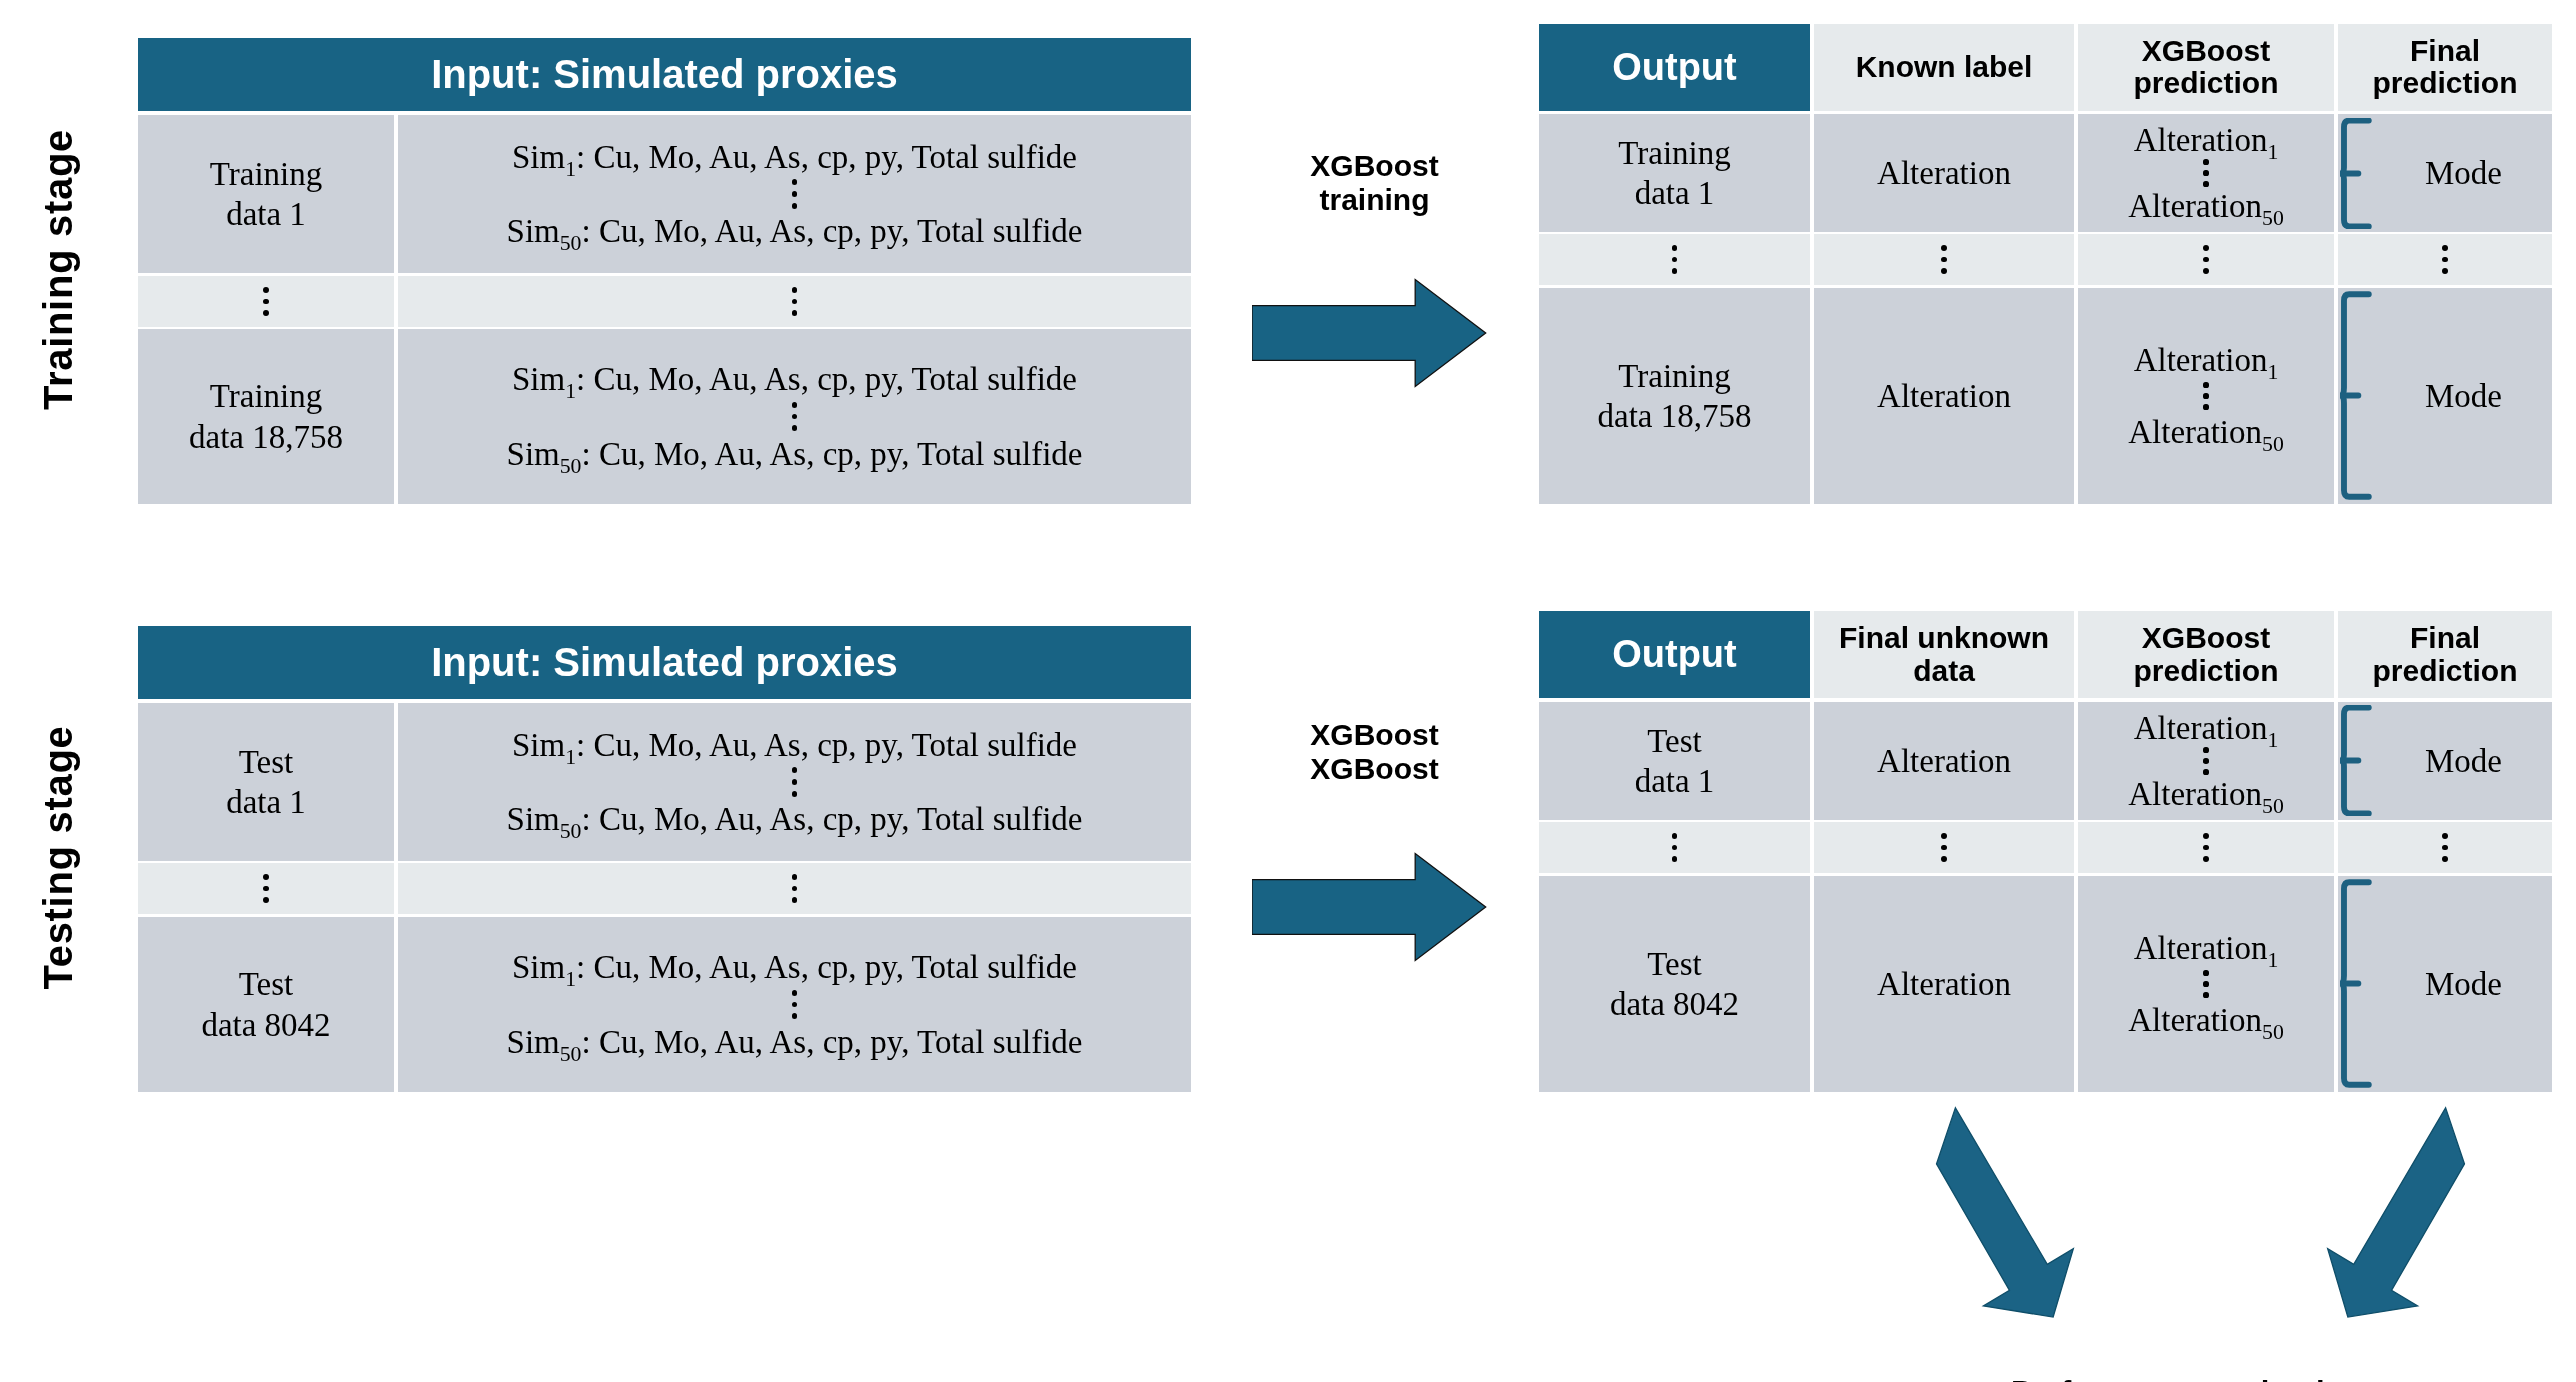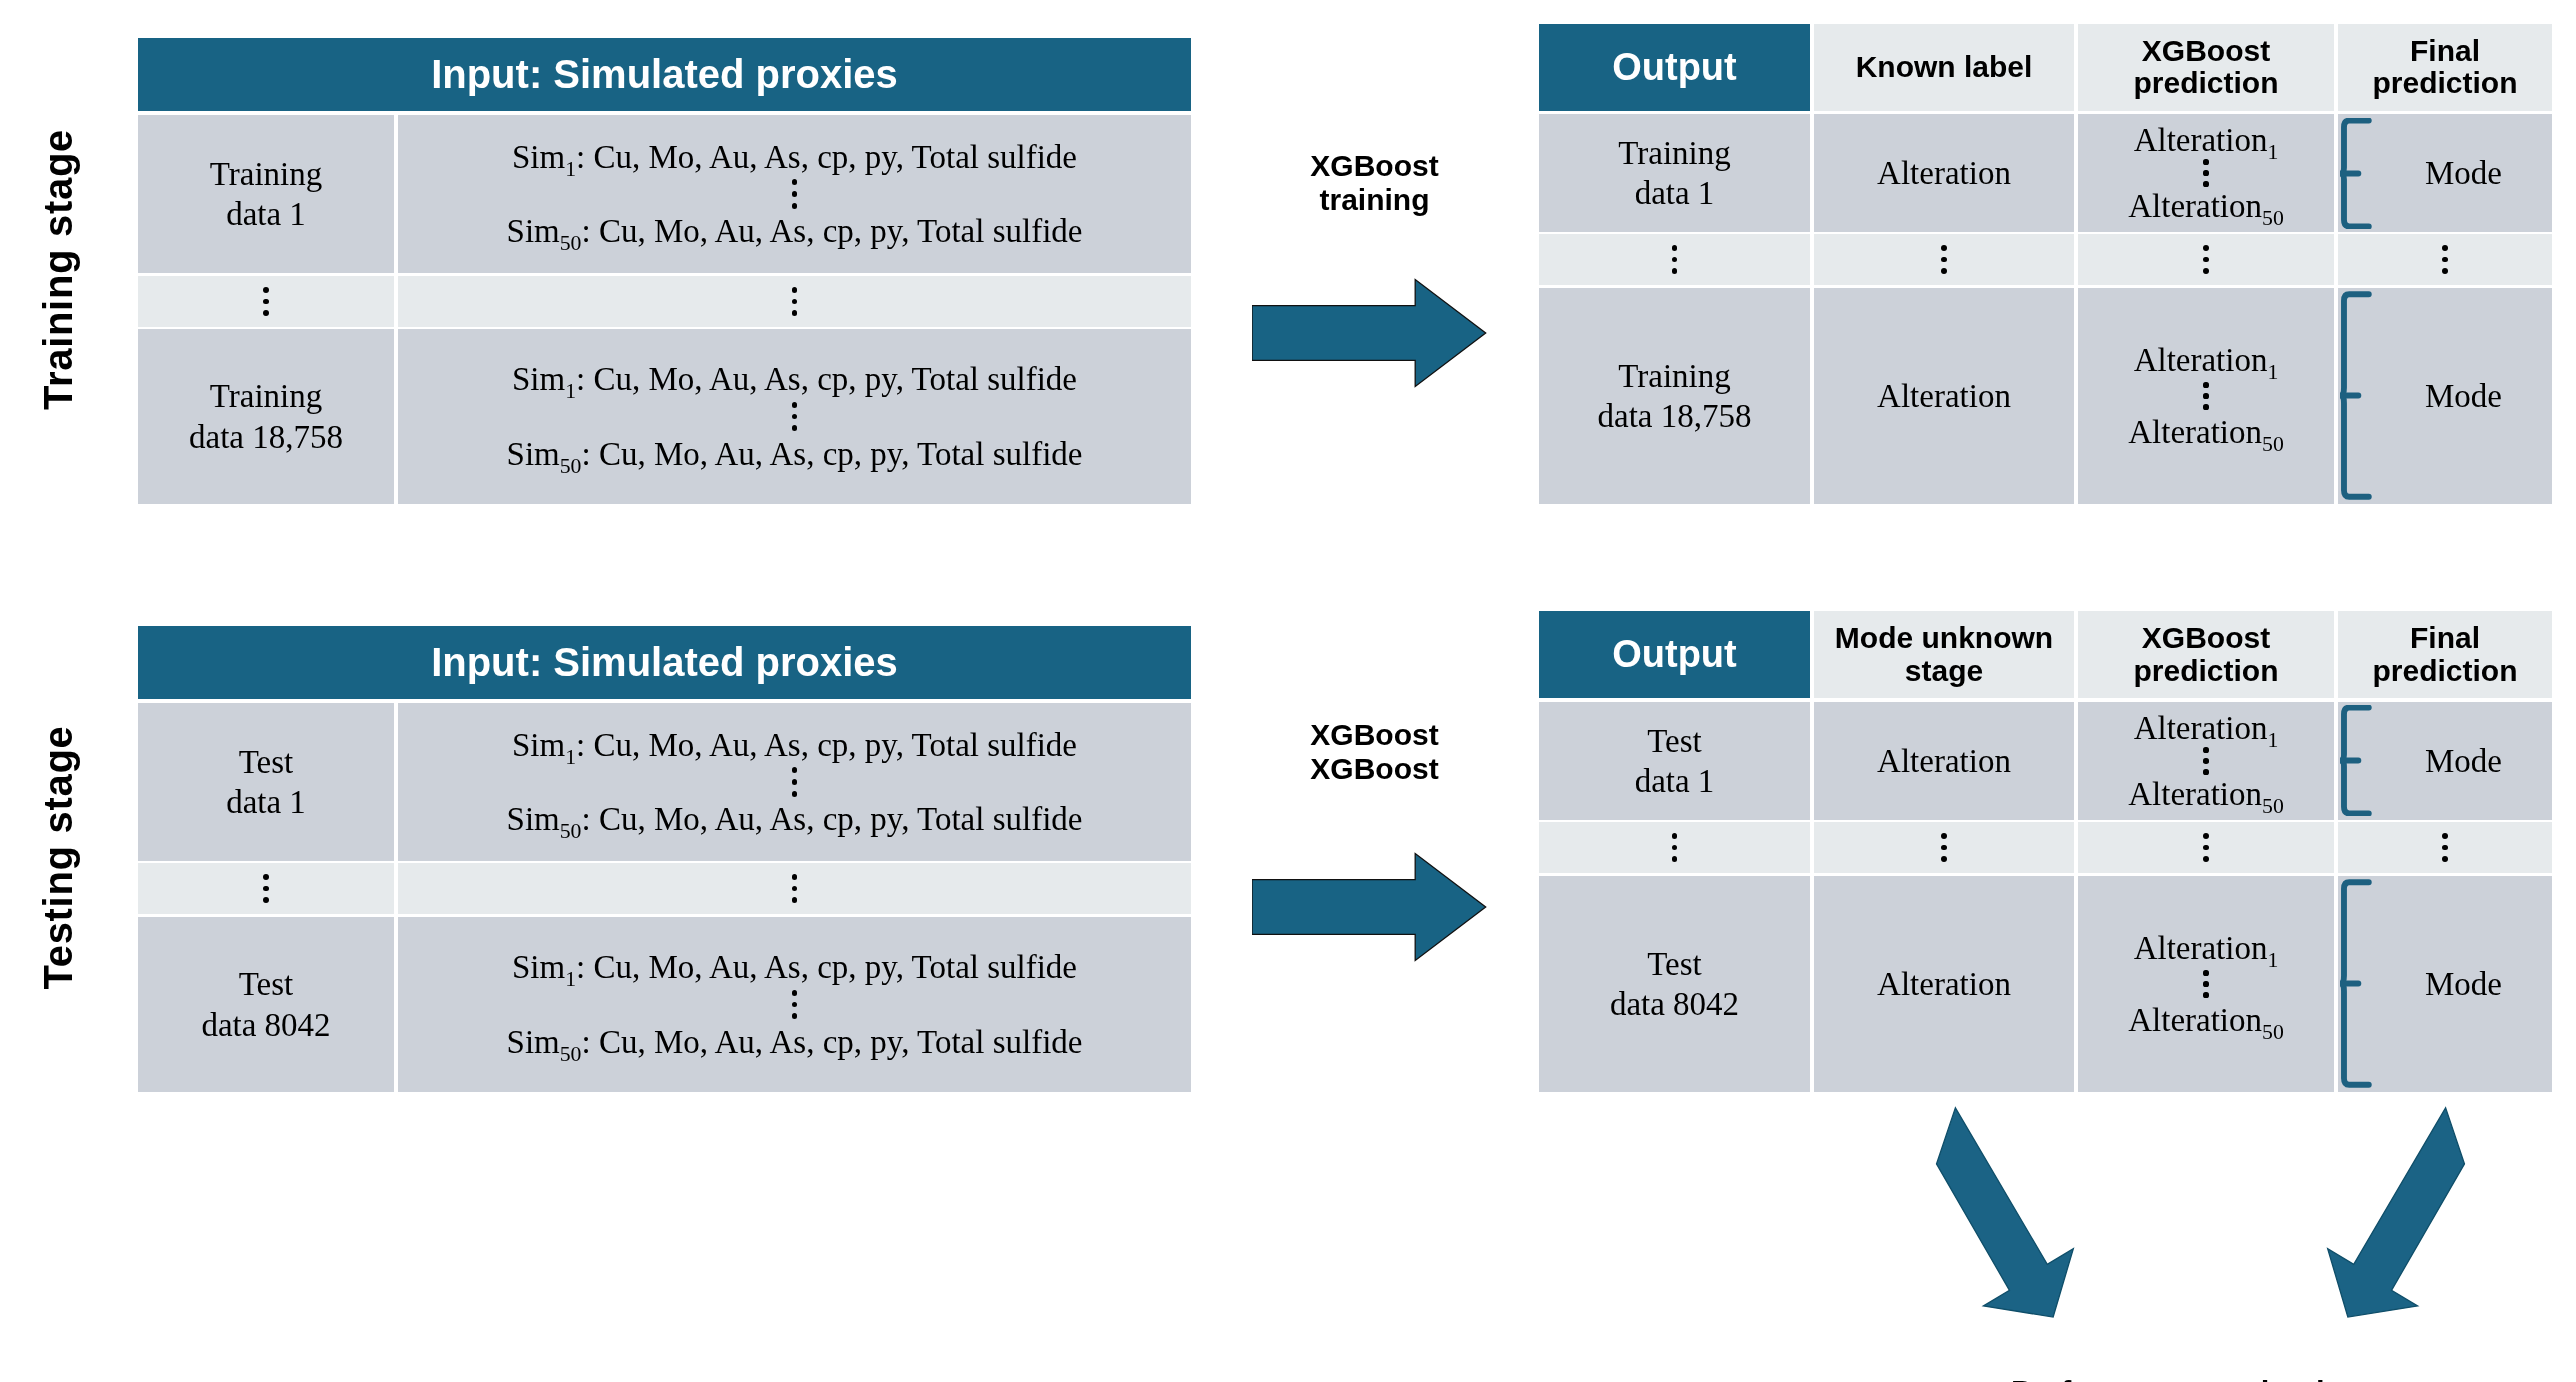--- a/index.html
+++ b/index.html
@@ -344,22 +344,22 @@
     <polygon points="0,48 250,48 250,8 358,90 250,172 250,132 0,132" fill="#186384" stroke="#111111" stroke-width="2"></polygon>
   </svg>
 </div>
 
 <div class="tbl">
 
   <div class="hdr-blue" style="left:1539px;top:611px;width:271px;height:87px;font-size:38px;">Output</div>
 
   <div class="hdr-grey" style="left:1814px;top:611px;width:260px;height:87px;">
     <div>
-      <div>Mode unknown</div>
-      <div>stage</div>
+      <div>Final unknown</div>
+      <div>data</div>
     </div>
   </div>
 
   <div class="hdr-grey" style="left:2078px;top:611px;width:256px;height:87px;">
     <div>
       <div>XGBoost</div>
       <div>prediction</div>
     </div>
   </div>
 

